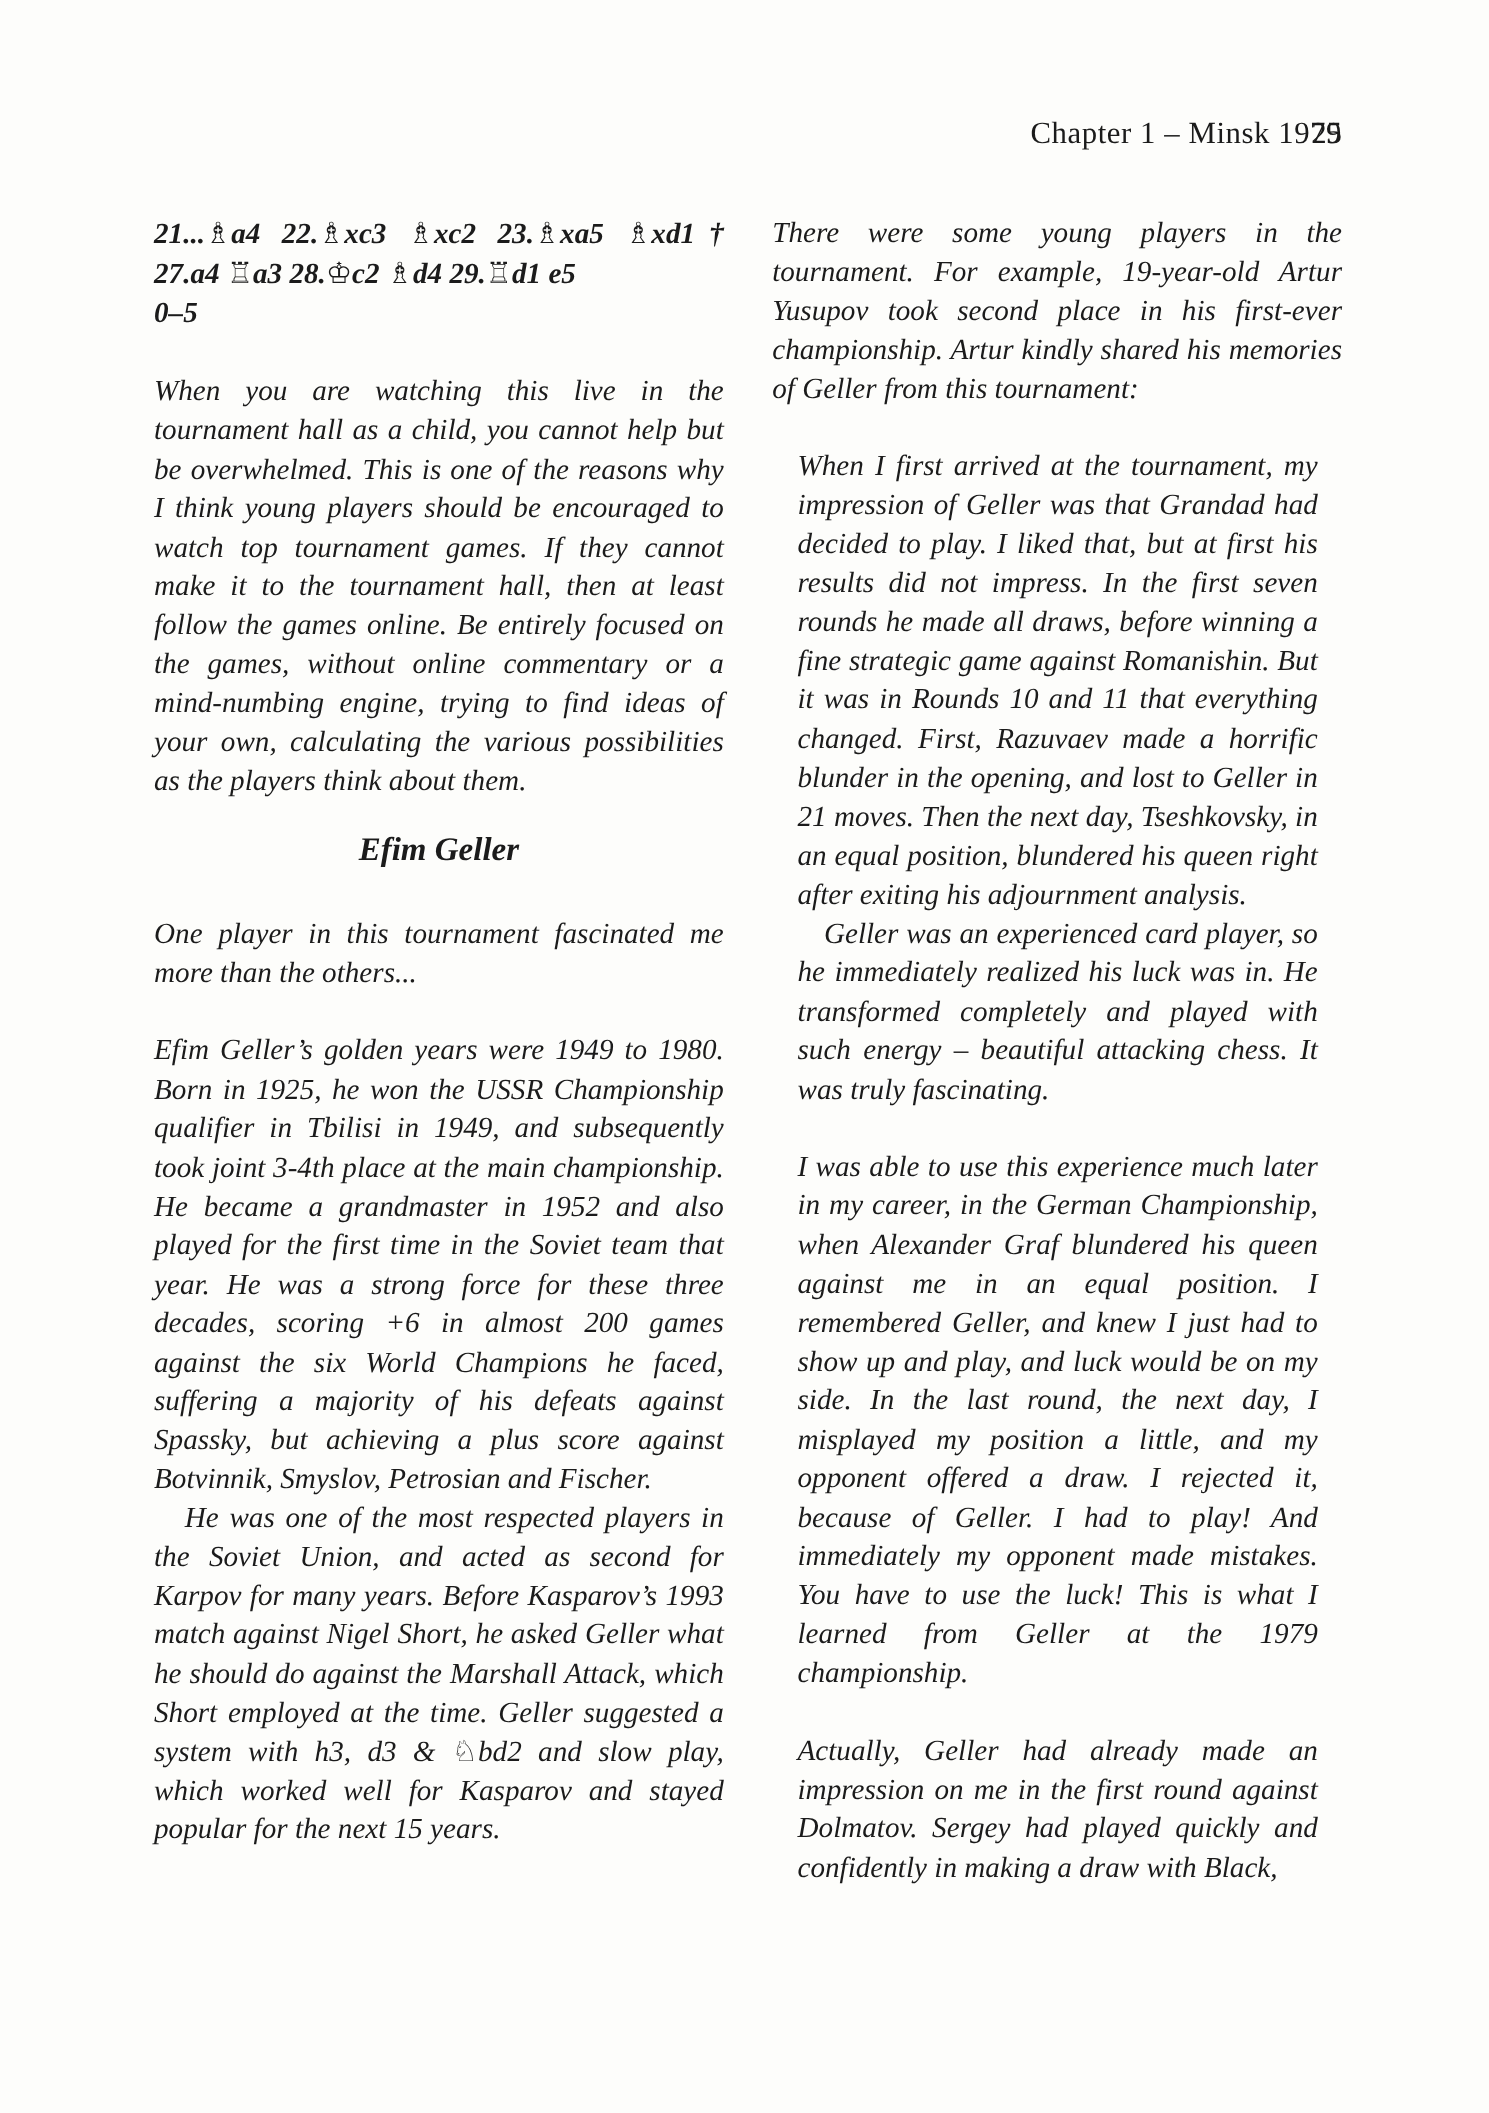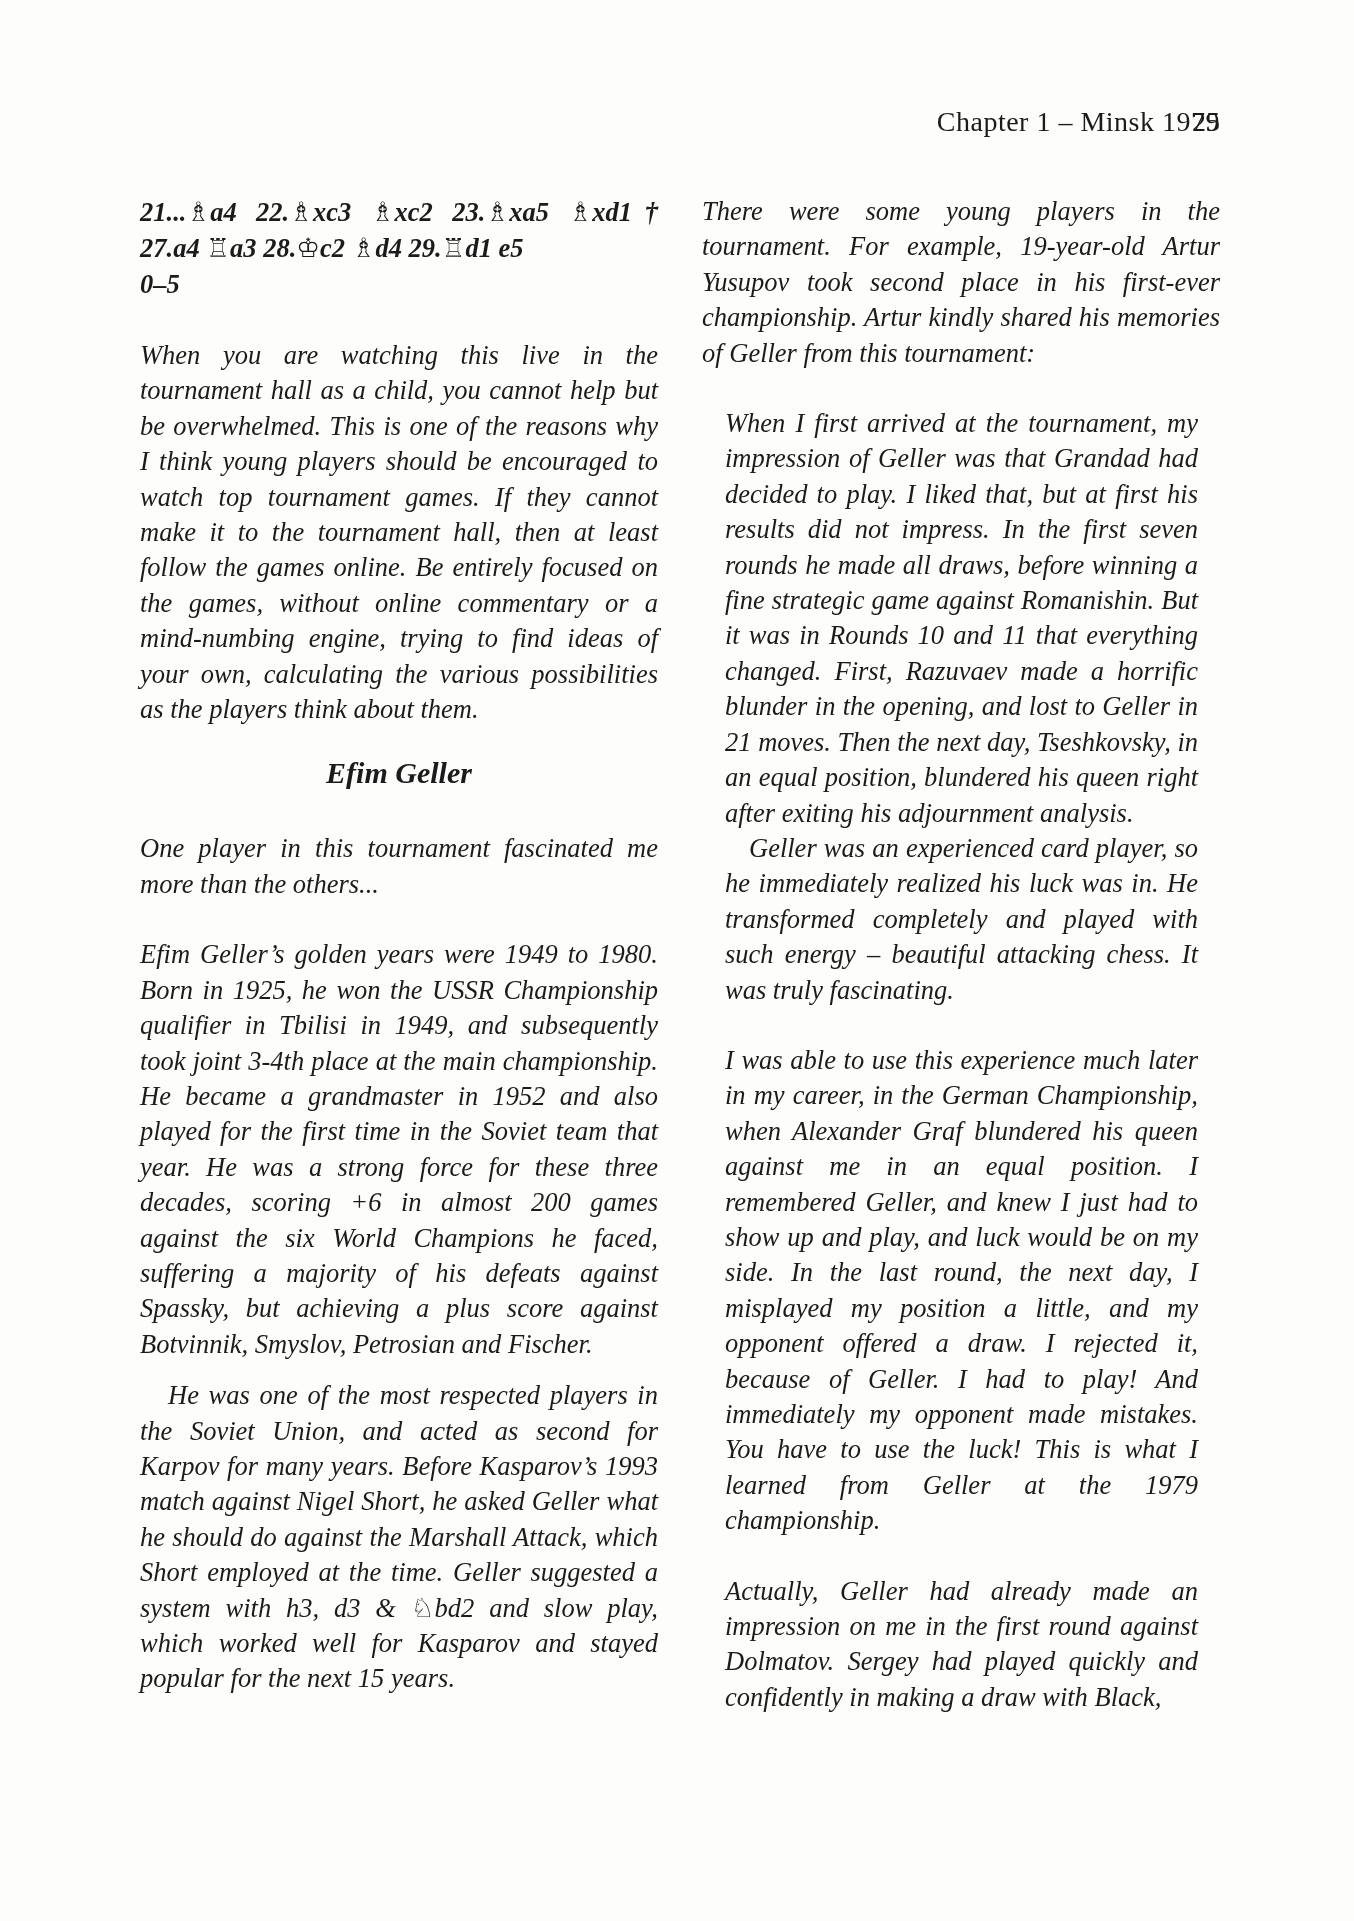--- a/index.html
+++ b/index.html
@@ -71,21 +71,20 @@
     font-size: 30px;
     line-height: 36px;
     font-weight: 700;
     text-align: center;
   }
   .gap-top {
     margin-top: 35px;
   }
   .first-indent {
     text-indent: 28px;
-    margin-top: 16px;
   }
   .first-indent-sm {
     text-indent: 24px;
   }
   .quote {
     margin: 35px 22px 0 23px;
   }
 </style>
 </head>
 <body>

